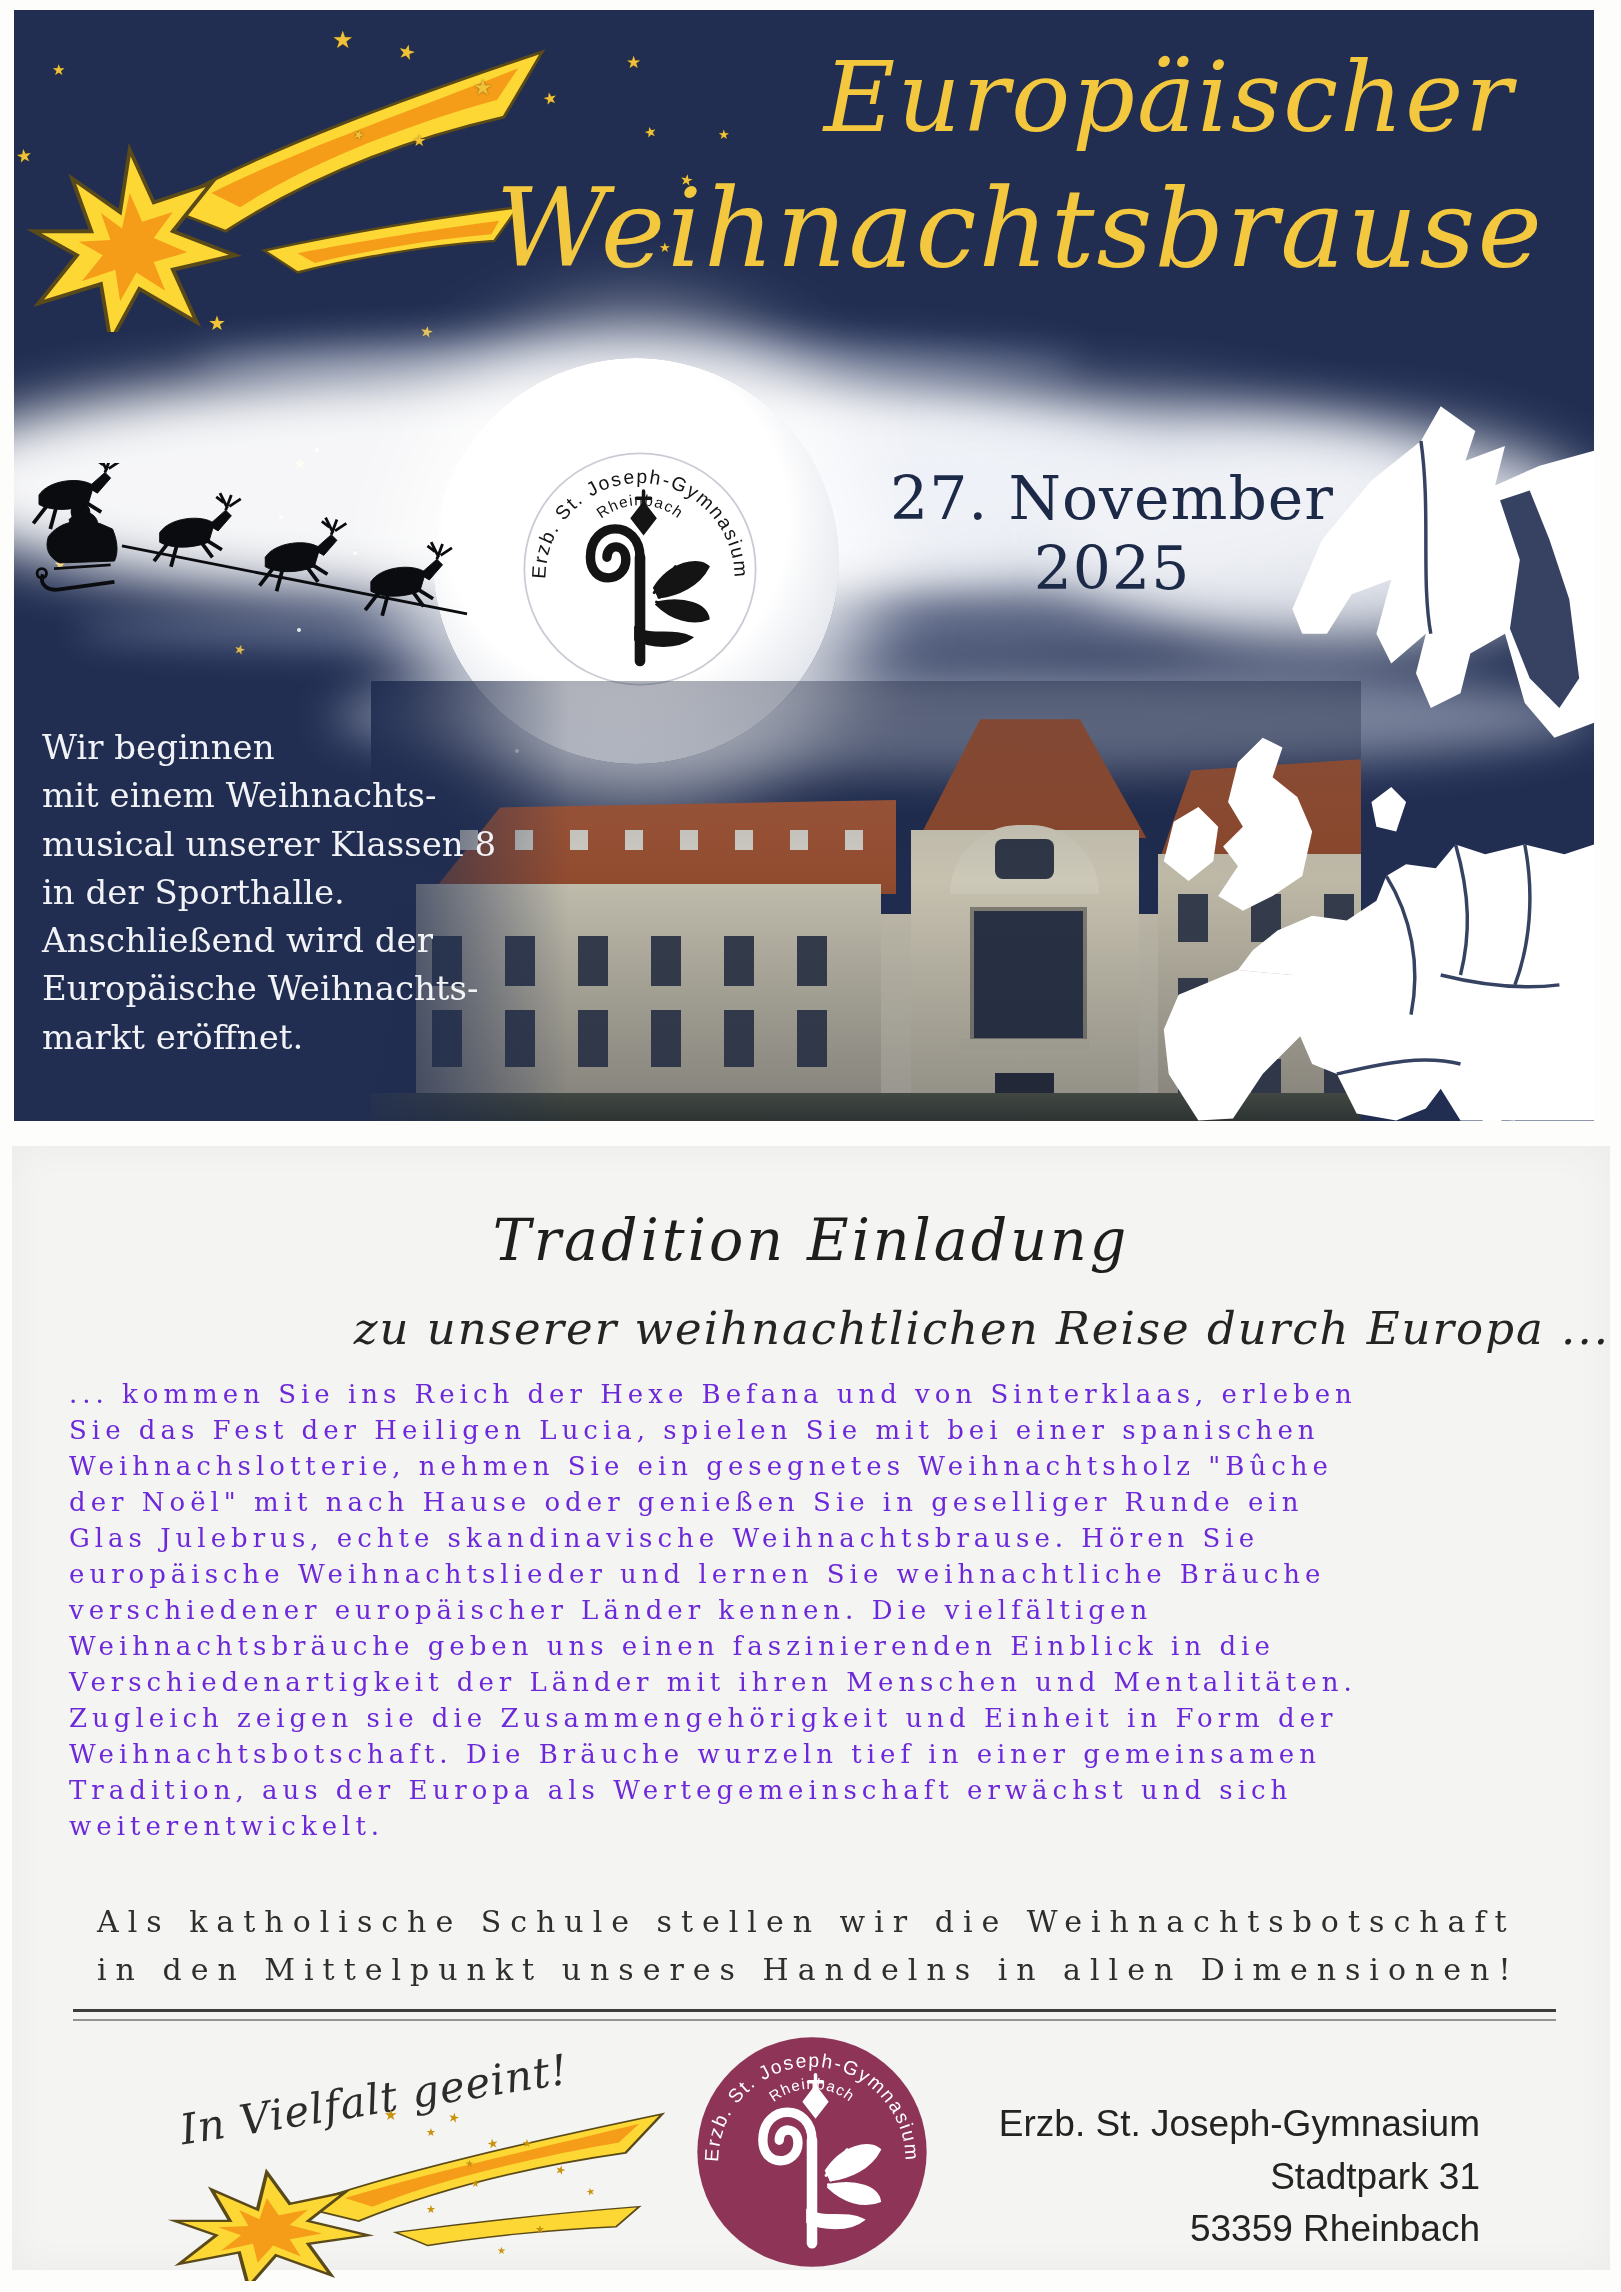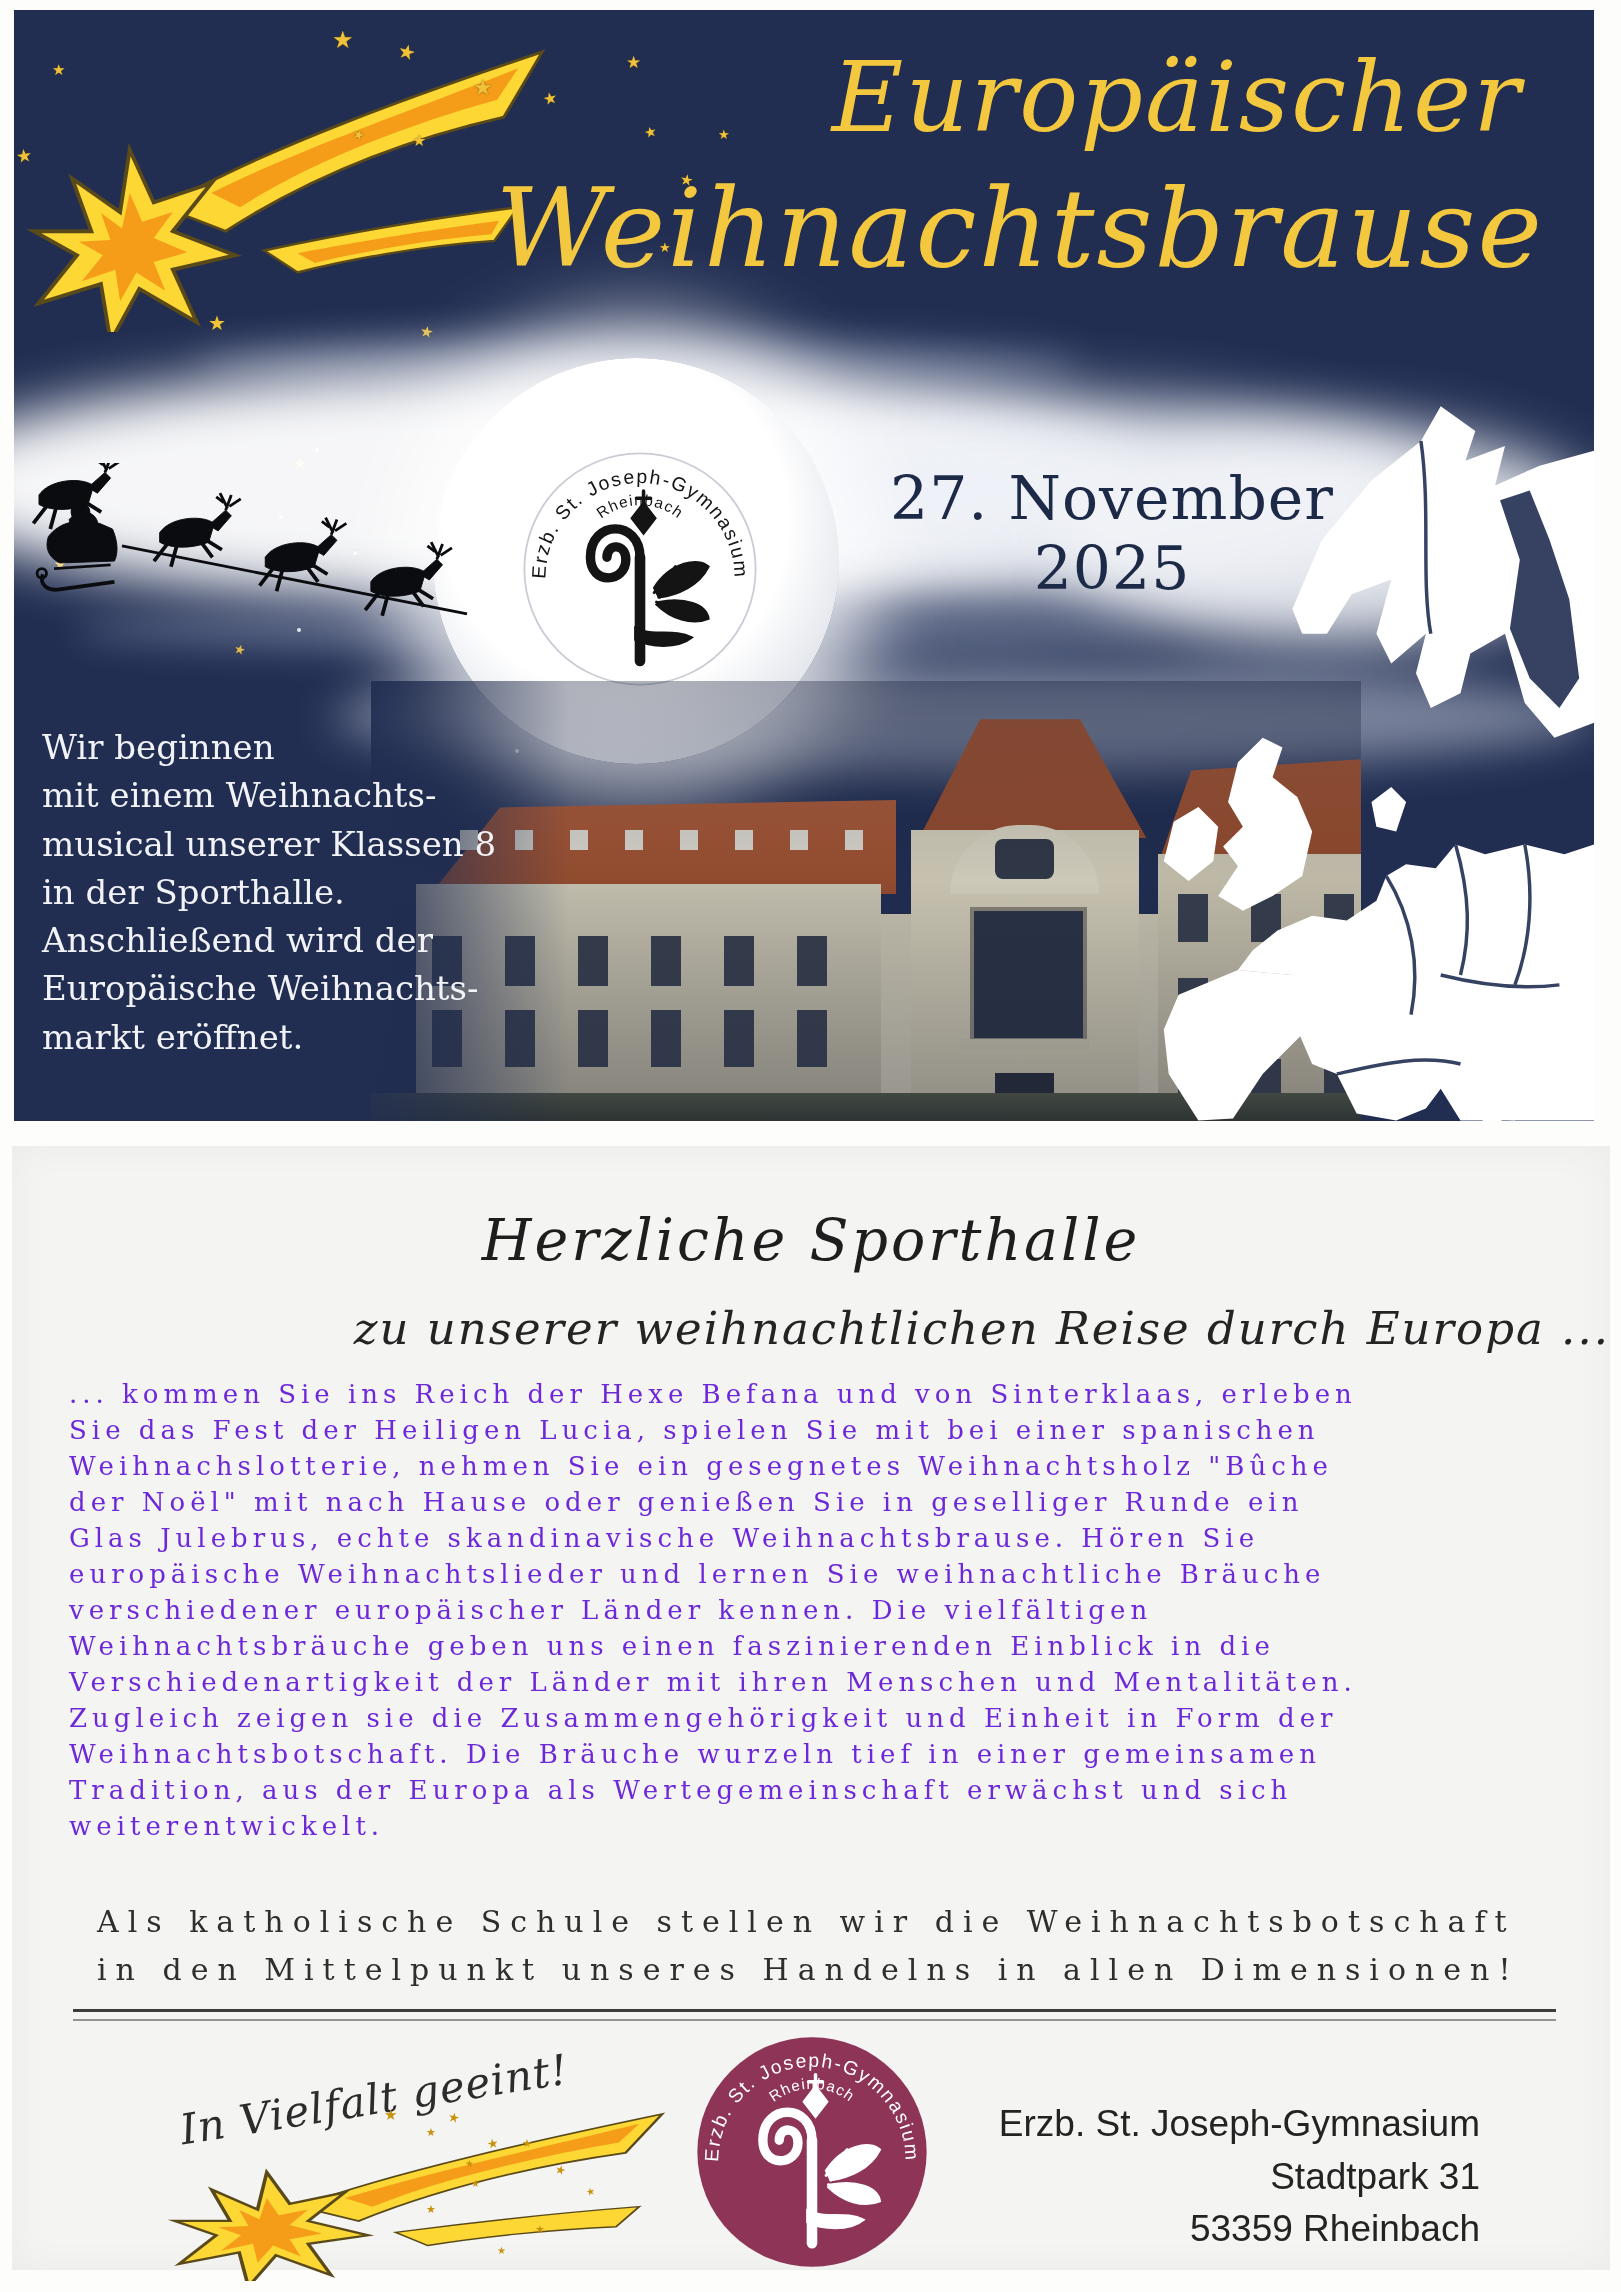--- a/index.html
+++ b/index.html
@@ -6,21 +6,21 @@
   #page{position:relative;width:1622px;height:2293px;background:#fdfdfc;overflow:hidden;
         font-family:"DejaVu Serif","Liberation Serif",serif;}
   
   .hero{position:absolute;left:14px;top:10px;width:1580px;height:1111px;background:#212e52;overflow:hidden;}
   .hstar{position:absolute;color:#f0c23a;z-index:2;text-shadow:0 0 2px rgba(90,70,10,.8);}
   .hstar::before{content:"★";}
   .mdot{position:absolute;width:4px;height:4px;border-radius:50%;background:rgba(255,255,255,.85);z-index:3;}
   .comet{position:absolute;z-index:2;}
   .title{position:absolute;right:50px;top:38px;text-align:right;color:#f3c83e;z-index:2;
          font-style:italic;letter-spacing:2px;line-height:1.0;}
-  .title .l1{font-size:98px;display:block;margin-right:22px;}
+  .title .l1{font-size:98px;display:block;margin-right:30px;}
   .title .l2{font-size:109px;display:block;margin-top:28px;}
   .clouds{position:absolute;left:0;top:0;width:100%;height:100%;z-index:3;pointer-events:none;}
   .cl{position:absolute;border-radius:50%;}
   .c1{left:-99px;top:356px;width:1238px;height:238px;background:#ffffff;opacity:.96;filter:blur(28px);}
   .c2{left:644px;top:391px;width:772px;height:198px;background:#eef1f7;opacity:.92;filter:blur(32px);}
   .c6{left:1040px;top:416px;width:554px;height:218px;background:#f2f4f8;opacity:.9;filter:blur(30px);}
   .c3{left:178px;top:327px;width:891px;height:59px;background:#9aa5bf;opacity:.45;filter:blur(18px);}
   .c4{left:59px;top:594px;width:1089px;height:54px;background:#8e99b5;opacity:.4;filter:blur(16px);}
   .c5{left:317px;top:653px;width:1263px;height:109px;background:#cfd5e2;opacity:.5;filter:blur(22px);}
   .moon{position:absolute;left:419px;top:348px;width:406px;height:406px;border-radius:50%;z-index:4;
@@ -244,21 +244,21 @@
     <div class="intro">Wir beginnen
 mit einem Weihnachts-
 musical unserer Klassen 8
 in der Sporthalle.
 Anschließend wird der
 Europäische Weihnachts-
 markt eröffnet.</div>
   </div>
 
   <div class="card">
-    <div class="inv-head">Herzliche Sporthalle</div>
+    <div class="inv-head">Tradition Einladung</div>
     <div class="inv-sub">zu unserer weihnachtlichen Reise durch Europa ...</div>
     <div class="inv-body">... kommen Sie ins Reich der Hexe Befana und von Sinterklaas, erleben
 Sie das Fest der Heiligen Lucia, spielen Sie mit bei einer spanischen
 Weihnachslotterie, nehmen Sie ein gesegnetes Weihnachtsholz "Bûche
 der Noël" mit nach Hause oder genießen Sie in geselliger Runde ein
 Glas Julebrus, echte skandinavische Weihnachtsbrause. Hören Sie
 europäische Weihnachtslieder und lernen Sie weihnachtliche Bräuche
 verschiedener europäischer Länder kennen. Die vielfältigen
 Weihnachtsbräuche geben uns einen faszinierenden Einblick in die
 Verschiedenartigkeit der Länder mit ihren Menschen und Mentalitäten.

